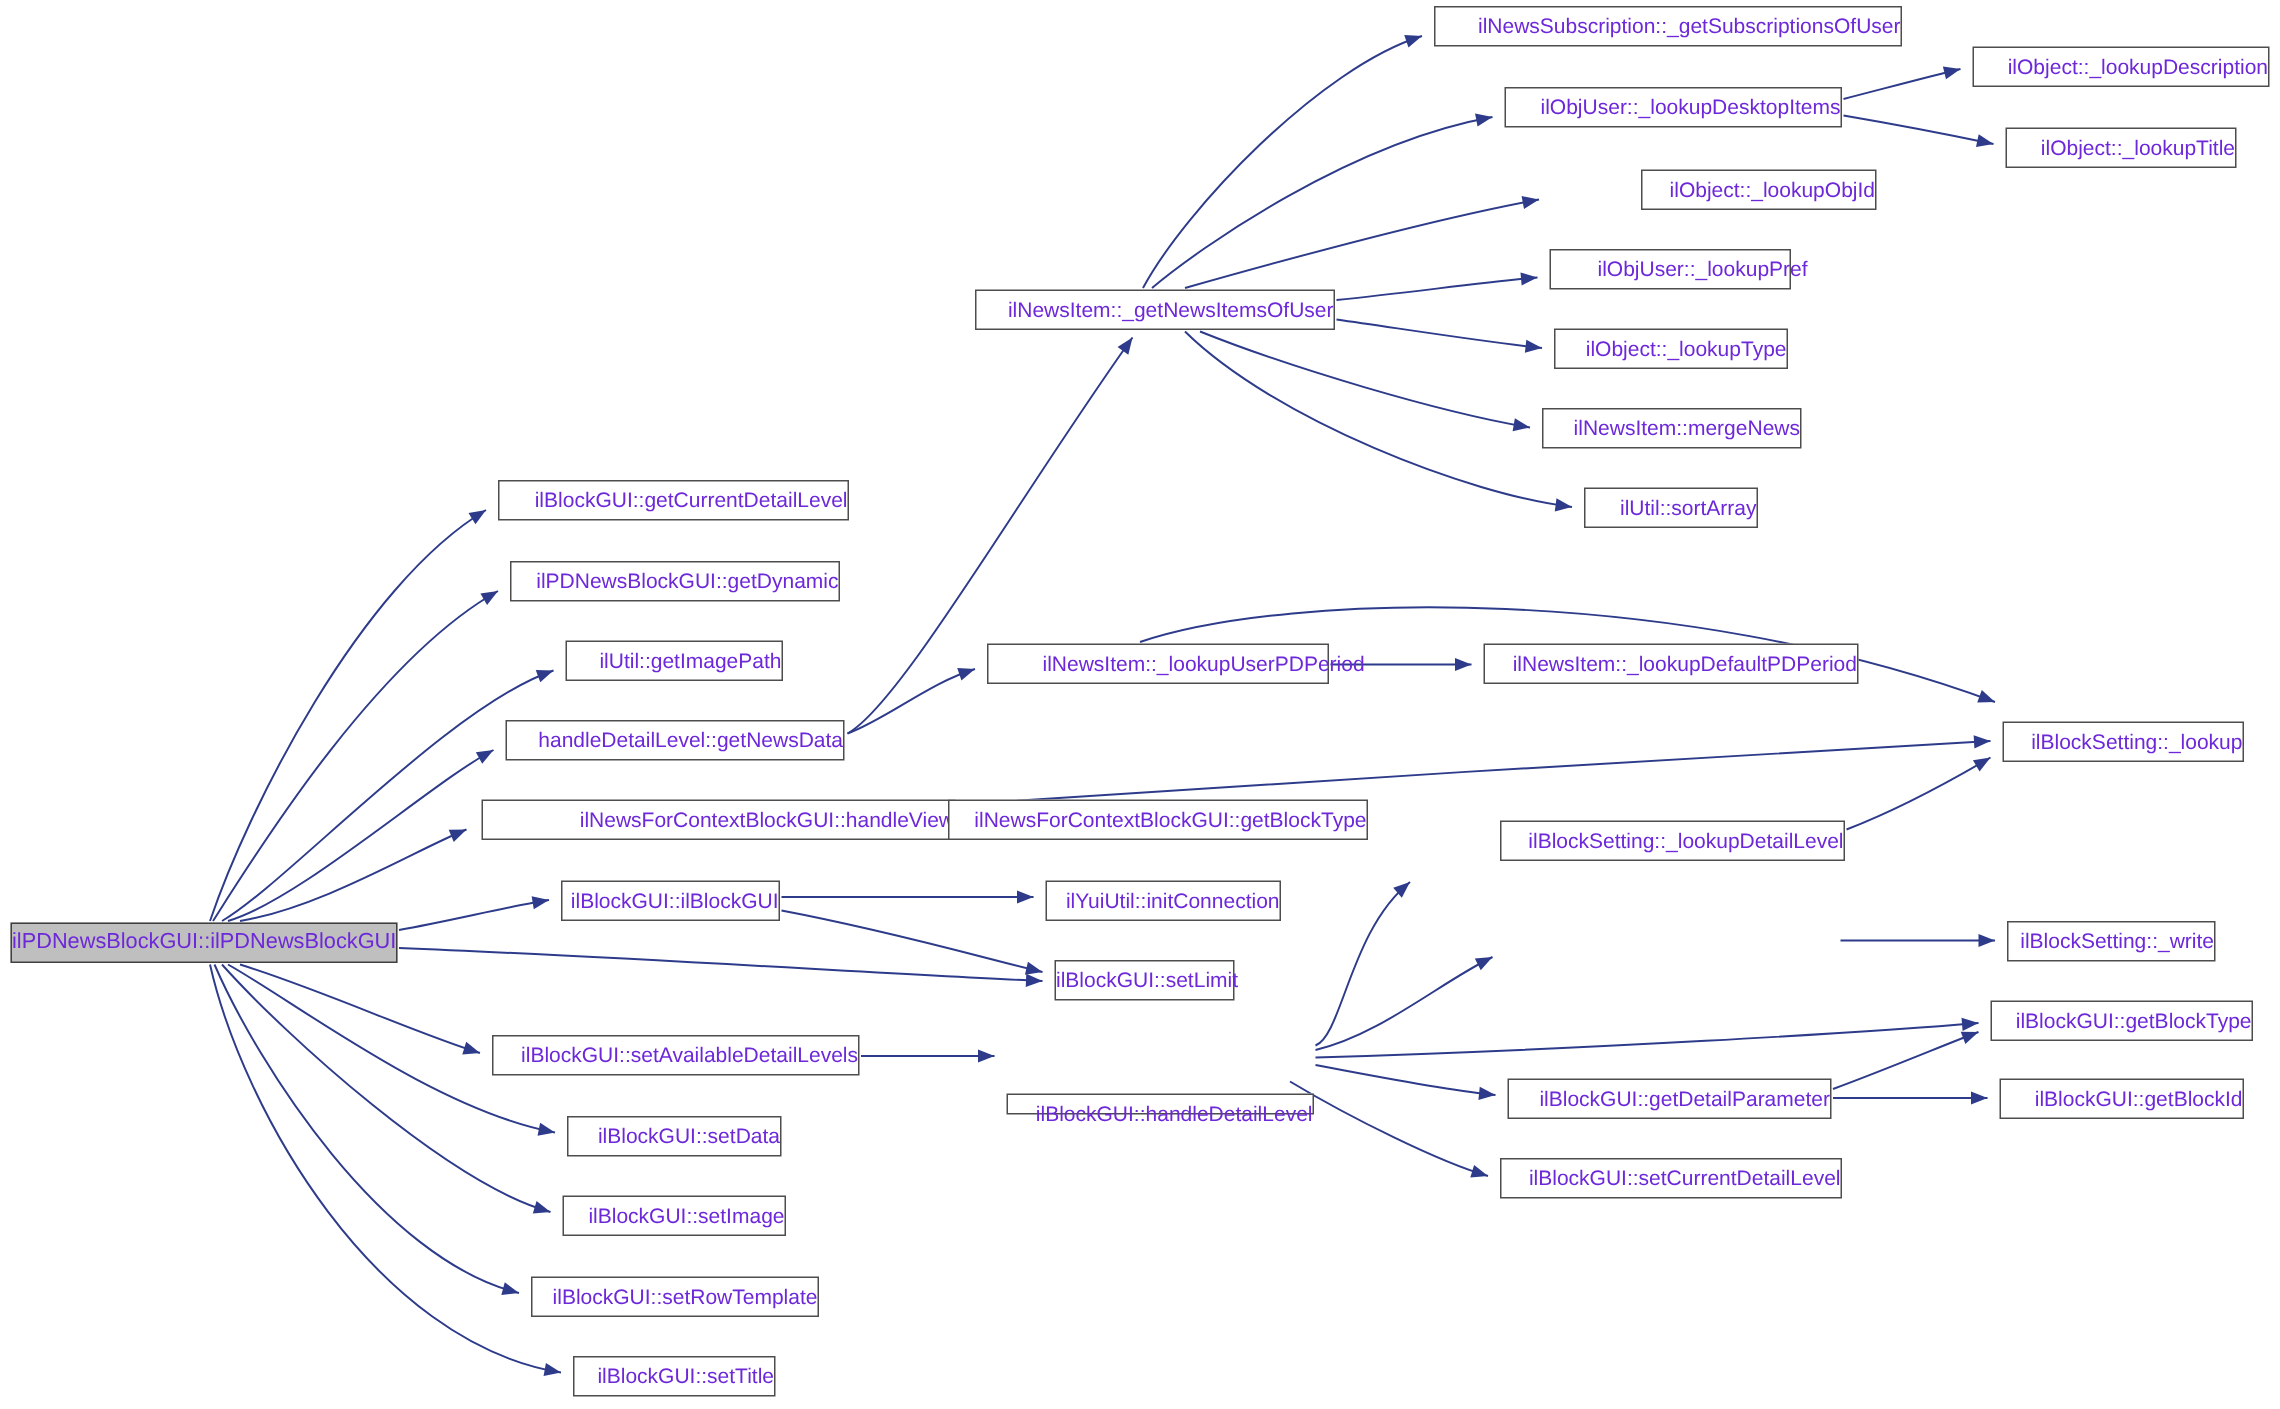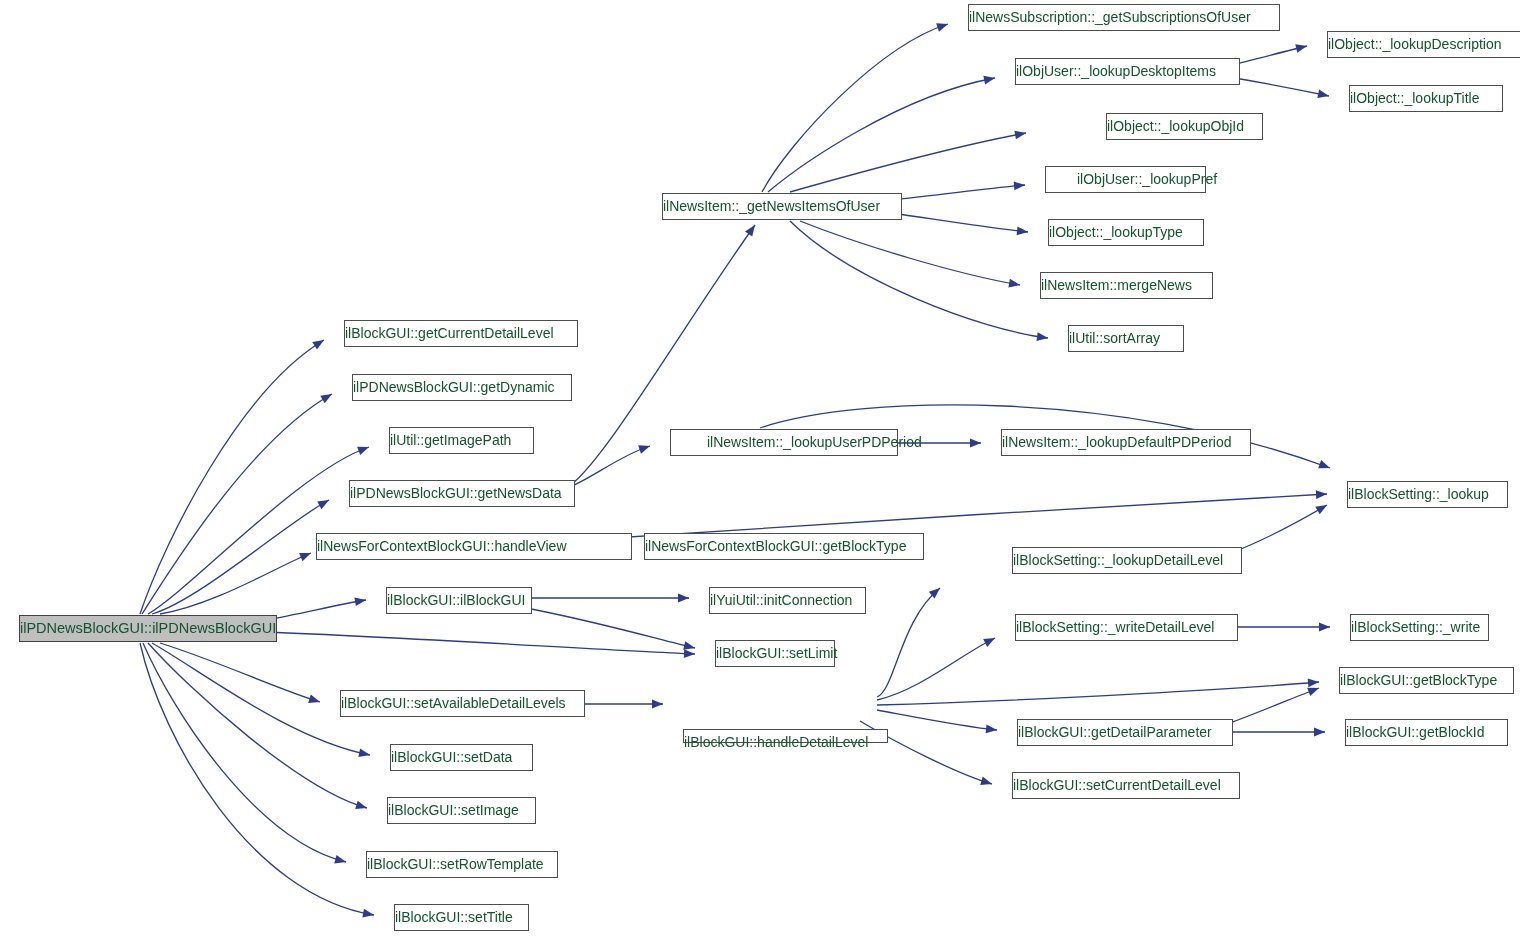--- a/index.html
+++ b/index.html
@@ -20,27 +20,26 @@
     left: 0;
     top: 0;
     width: 1520px;
     height: 939px;
   }
   .node {
     position: absolute;
     box-sizing: border-box;
     border: 1px solid #4d4d4d;
     background: #ffffff;
-    color: #14532d;
+    color: #6d28d9;
     font-size: 14px;
     line-height: 25px;
-    text-align: left;
+    text-align: right;
     white-space: nowrap;
     letter-spacing: 0px;
-    margin-left: 12px;
   }
   .node.root {
     background: #bfbfbf;
     border: 1px solid #404040;
     font-size: 14.5px;
   }
   .edge {
     fill: none;
     stroke: #2d3b8a;
     stroke-width: 1.3;
@@ -209,22 +208,22 @@
       </g>
       <g>
         <path d="M 1222 732 L 1325 732" class="edge"></path>
         <polygon points="0,0 -11,-4.4 -11,4.4" class="arrowhead" transform="translate(1325,732) rotate(0)"></polygon>
       </g>
     </svg>
 <div class="node root" style="left: 7px; top: 615px; width: 258px; height: 27px;">ilPDNewsBlockGUI::ilPDNewsBlockGUI</div>
     <div class="node" style="left: 332px; top: 320px; width: 234px; height: 27px;">ilBlockGUI::getCurrentDetailLevel</div>
     <div class="node" style="left: 340px; top: 374px; width: 220px; height: 27px;">ilPDNewsBlockGUI::getDynamic</div>
     <div class="node" style="left: 377px; top: 427px; width: 145px; height: 27px;">ilUtil::getImagePath</div>
-    <div class="node" style="left: 337px; top: 480px; width: 226px; height: 27px;">ilPDNewsBlockGUI::getNewsData</div>
-    <div class="node" style="left: 304px; top: 533px; width: 316px; height: 27px;">ilNewsForContextBlockGUI::handleView</div>
+    <div class="node" style="left: 337px; top: 480px; width: 226px; height: 27px;">handleDetailLevel::getNewsData</div>
+    <div class="node" style="left: 321px; top: 533px; width: 316px; height: 27px;">ilNewsForContextBlockGUI::handleView</div>
     <div class="node" style="left: 374px; top: 587px; width: 146px; height: 27px;">ilBlockGUI::ilBlockGUI</div>
     <div class="node" style="left: 328px; top: 690px; width: 245px; height: 27px;">ilBlockGUI::setAvailableDetailLevels</div>
     <div class="node" style="left: 378px; top: 744px; width: 143px; height: 27px;">ilBlockGUI::setData</div>
     <div class="node" style="left: 375px; top: 797px; width: 149px; height: 27px;">ilBlockGUI::setImage</div>
     <div class="node" style="left: 354px; top: 851px; width: 192px; height: 27px;">ilBlockGUI::setRowTemplate</div>
     <div class="node" style="left: 382px; top: 904px; width: 135px; height: 27px;">ilBlockGUI::setTitle</div>
     <div class="node" style="left: 650px; top: 193px; width: 240px; height: 27px;">ilNewsItem::_getNewsItemsOfUser</div>
     <div class="node" style="left: 658px; top: 429px; width: 228px; height: 27px; padding-left: 36px;">ilNewsItem::_lookupUserPDPeriod</div>
     <div class="node" style="left: 632px; top: 533px; width: 280px; height: 27px;">ilNewsForContextBlockGUI::getBlockType</div>
     <div class="node" style="left: 697px; top: 587px; width: 157px; height: 27px;">ilYuiUtil::initConnection</div>
@@ -232,21 +231,20 @@
     <div class="node" style="left: 671px; top: 729px; width: 205px; height: 14px;">ilBlockGUI::handleDetailLevel</div>
     <div class="node" style="left: 956px; top: 4px; width: 312px; height: 27px;">ilNewsSubscription::_getSubscriptionsOfUser</div>
     <div class="node" style="left: 1003px; top: 58px; width: 225px; height: 27px;">ilObjUser::_lookupDesktopItems</div>
     <div class="node" style="left: 1094px; top: 113px; width: 157px; height: 27px;">ilObject::_lookupObjId</div>
     <div class="node" style="left: 1033px; top: 166px; width: 161px; height: 27px; padding-left: 31px;">ilObjUser::_lookupPref</div>
     <div class="node" style="left: 1036px; top: 219px; width: 156px; height: 27px;">ilObject::_lookupType</div>
     <div class="node" style="left: 1028px; top: 272px; width: 173px; height: 27px;">ilNewsItem::mergeNews</div>
     <div class="node" style="left: 1056px; top: 325px; width: 116px; height: 27px;">ilUtil::sortArray</div>
     <div class="node" style="left: 989px; top: 429px; width: 250px; height: 27px;">ilNewsItem::_lookupDefaultPDPeriod</div>
     <div class="node" style="left: 1000px; top: 547px; width: 230px; height: 27px;">ilBlockSetting::_lookupDetailLevel</div>
-    <div class="node" style="left: 1003px; top: 614px; width: 223px; height: 27px;">ilBlockSetting::_writeDetailLevel</div>
     <div class="node" style="left: 1005px; top: 719px; width: 216px; height: 27px;">ilBlockGUI::getDetailParameter</div>
     <div class="node" style="left: 1000px; top: 772px; width: 228px; height: 27px;">ilBlockGUI::setCurrentDetailLevel</div>
     <div class="node" style="left: 1315px; top: 31px; width: 198px; height: 27px;">ilObject::_lookupDescription</div>
     <div class="node" style="left: 1337px; top: 85px; width: 154px; height: 27px;">ilObject::_lookupTitle</div>
     <div class="node" style="left: 1335px; top: 481px; width: 161px; height: 27px;">ilBlockSetting::_lookup</div>
     <div class="node" style="left: 1338px; top: 614px; width: 139px; height: 27px;">ilBlockSetting::_write</div>
     <div class="node" style="left: 1327px; top: 667px; width: 175px; height: 27px;">ilBlockGUI::getBlockType</div>
     <div class="node" style="left: 1333px; top: 719px; width: 163px; height: 27px;">ilBlockGUI::getBlockId</div>
   </div>
 

